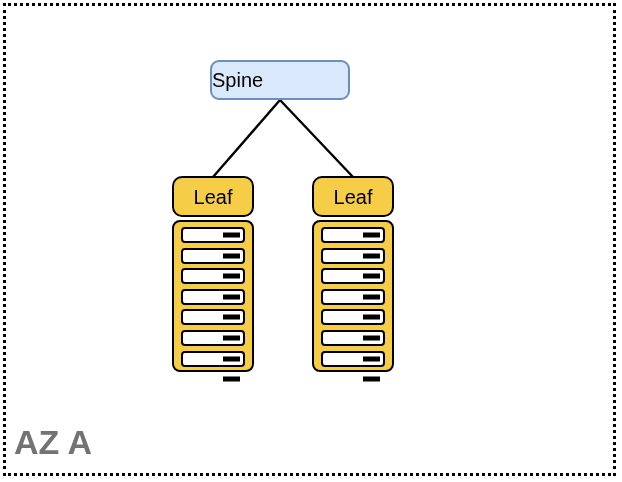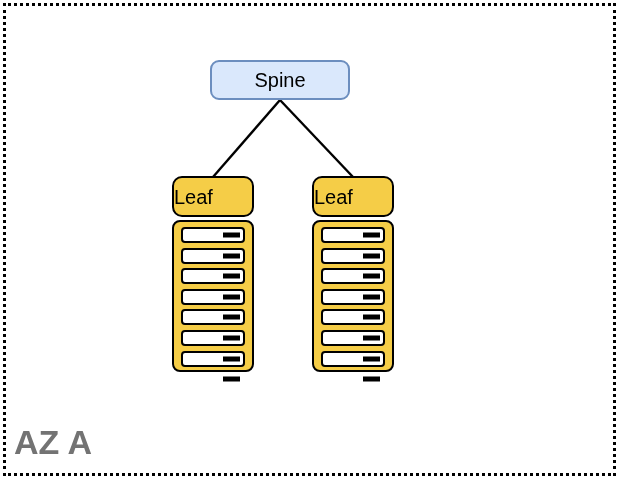--- a/index.html
+++ b/index.html
@@ -33,21 +33,21 @@
     left: 210px;
     top: 60px;
     width: 140px;
     height: 40px;
     background: #dae8fc;
     border: 2px solid #6c8ebf;
     border-radius: 9px;
     box-sizing: border-box;
     display: flex;
     align-items: center;
-    justify-content: center;
+    justify-content: flex-start;
   }
   #spine-node .node-label {
     font-size: 20px;
     color: #000000;
     line-height: 1;
   }
   
   #connectors {
     position: absolute;
     left: 0;
@@ -66,21 +66,21 @@
     left: 0;
     top: 0;
     width: 82px;
     height: 41px;
     background: #f5cd47;
     border: 2.5px solid #000000;
     border-radius: 10px;
     box-sizing: border-box;
     display: flex;
     align-items: center;
-    justify-content: flex-start;
+    justify-content: center;
   }
   .leaf-node .node-label {
     font-size: 20px;
     color: #000000;
     line-height: 1;
   }
   .rack-body {
     position: absolute;
     left: 0;
     top: 44px;

